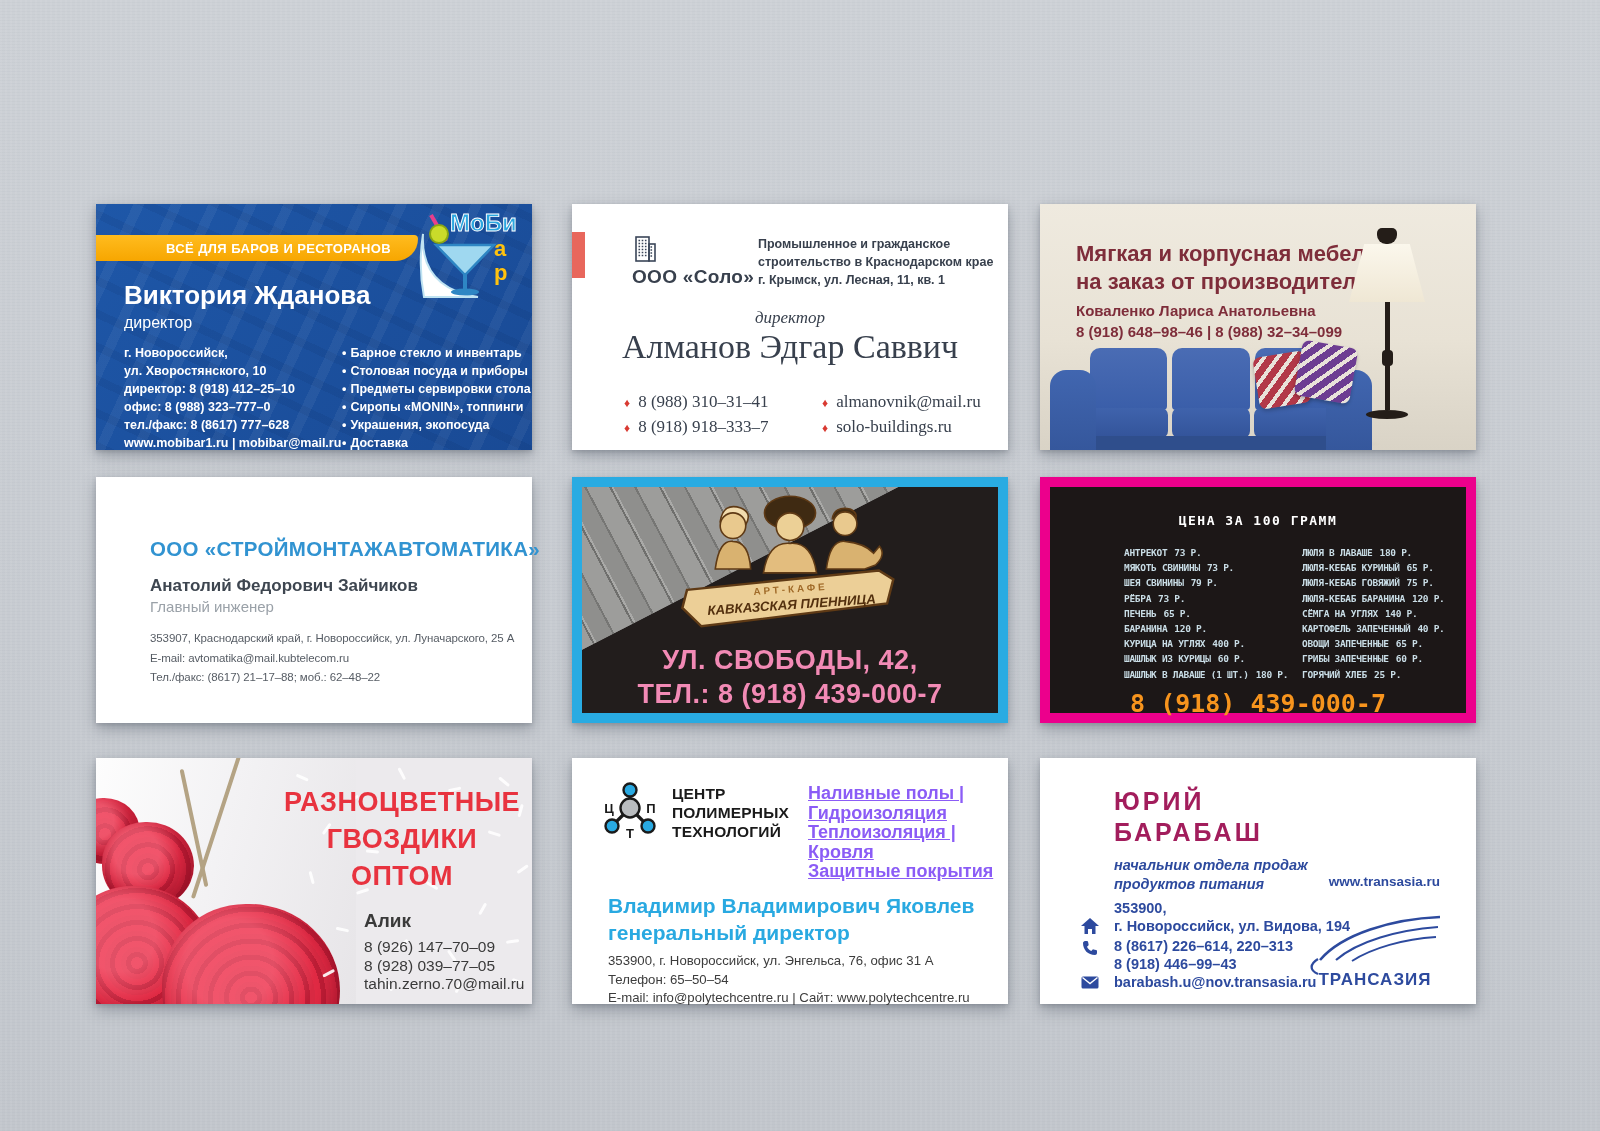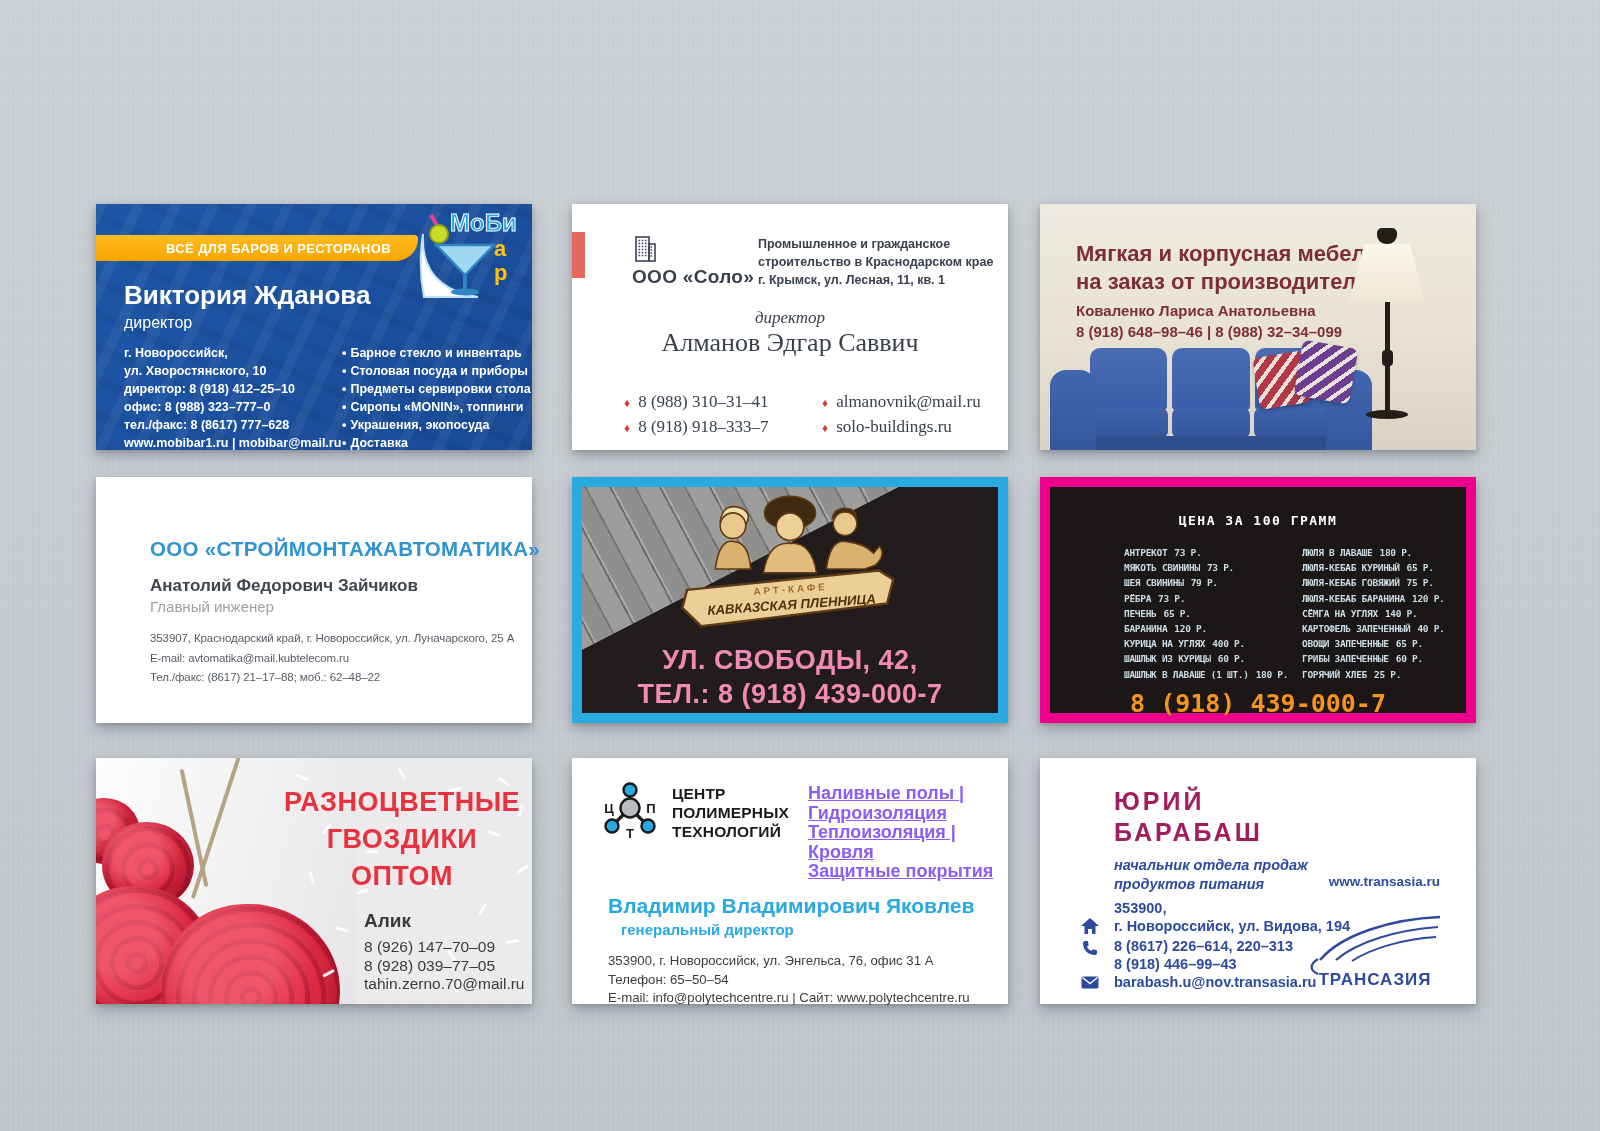--- a/index.html
+++ b/index.html
@@ -30,21 +30,21 @@
   .m1-services{left:246px;top:140px;font-size:12.5px;font-weight:bold;line-height:18px;}
   .m1-services .b{margin-right:4px;}
 
   
   #card-solo{left:572px;top:204px;color:#38404d;}
   .s2-bar{left:0;top:28px;width:13px;height:46px;background:#e8675c;}
   .s2-bld{left:60px;top:30px;}
   .s2-company{left:60px;top:62px;font-size:19px;font-weight:bold;letter-spacing:.3px;}
   .s2-about{left:186px;top:31px;font-size:12.5px;font-weight:bold;line-height:18px;}
   .s2-role{left:0;top:104px;width:100%;text-align:center;font-family:"Liberation Serif",serif;font-style:italic;font-size:17px;}
-  .s2-person{left:0;top:124px;width:100%;text-align:center;font-family:"Liberation Serif",serif;font-size:26px;}
+  .s2-person{left:0;top:124px;width:100%;text-align:center;font-family:"Liberation Serif",serif;font-size:34px;}
   .s2-phones{left:52px;top:186px;font-family:"Liberation Serif",serif;font-size:17px;line-height:24px;}
   .s2-links{left:250px;top:186px;font-family:"Liberation Serif",serif;font-size:17px;line-height:24px;}
   .s2-d{color:#d93a32;font-size:12px;margin-right:8px;}
 
   
   #card-mebel{left:1040px;top:204px;overflow:hidden;
     background:linear-gradient(180deg,#efeadf 0%,#e8e2d5 55%,#d9d3c6 100%);}
   .f3-title{left:36px;top:36px;font-size:22px;font-weight:bold;color:#7e2d3a;line-height:28px;}
   .f3-person{left:36px;top:98px;font-size:15px;font-weight:bold;color:#7e2d3a;}
   .f3-phones{left:36px;top:119px;font-size:15px;font-weight:bold;color:#7e2d3a;}
@@ -122,21 +122,21 @@
     color:#e8333f;line-height:37px;letter-spacing:.5px;}
   .g7-person{left:268px;top:152px;font-size:19px;font-weight:bold;color:#3a3a3a;}
   .g7-lines{left:268px;top:180px;font-size:15.5px;color:#3a3a3a;line-height:18.5px;}
 
   
   #card-polytech{left:572px;top:758px;}
   .c8-logo{left:24px;top:20px;}
   .c8-company{left:100px;top:26px;font-size:15.5px;font-weight:bold;color:#1a1a1a;line-height:19px;letter-spacing:.2px;}
   .c8-services{left:236px;top:26px;font-size:18px;font-weight:bold;color:#8b5cf6;line-height:19.5px;text-decoration:underline;}
   .c8-person{left:36px;top:136px;font-size:21px;font-weight:bold;color:#29a9e1;}
-  .c8-role{left:49px;top:163px;font-size:15px;font-weight:bold;color:#29a9e1;}
+  .c8-role{left:36px;top:163px;font-size:21px;font-weight:bold;color:#29a9e1;}
   .c8-lines{left:36px;top:194px;font-size:13.2px;color:#3c3c3c;line-height:18.5px;}
 
   
   #card-transasia{left:1040px;top:758px;}
   .t9-name{left:74px;top:28px;font-size:25px;font-weight:bold;color:#a21d5c;letter-spacing:3px;line-height:31px;}
   .t9-role{left:74px;top:98px;font-size:14.5px;font-style:italic;font-weight:bold;color:#2d4a9e;line-height:19px;}
   .t9-site{right:36px;top:116px;font-size:13.5px;font-weight:bold;color:#2d4a9e;}
   .t9-row{position:absolute;left:40px;display:flex;align-items:flex-start;color:#2d4a9e;}
   .t9-row .ic{width:20px;margin-right:14px;margin-top:1px;flex:0 0 auto;}
   .t9-row .tx{font-size:14.5px;font-weight:bold;line-height:17.5px;}

